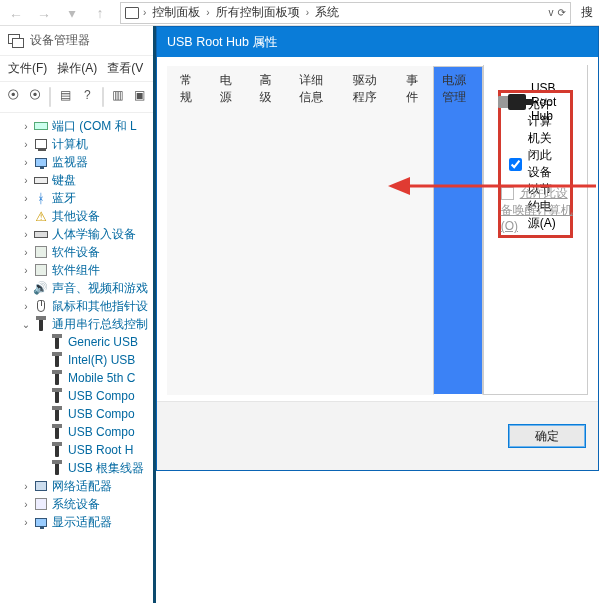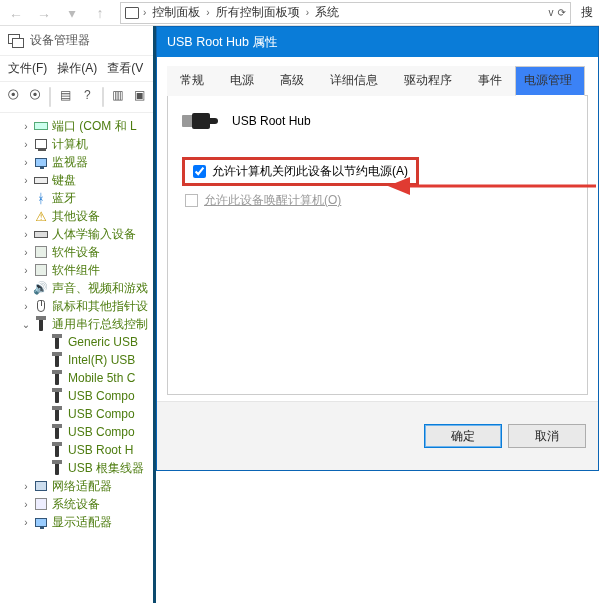--- a/index.html
+++ b/index.html
@@ -25,21 +25,21 @@
   .devmgr-title .ico::after { content: ""; position: absolute; left: 4px; top: 4px; width: 10px; height: 8px; border: 1px solid #555; background: #fff; }
   .menubar { display: flex; gap: 10px; padding: 4px 8px; color: #333; border-top: 1px solid #eee; border-bottom: 1px solid #eee; }
   .toolbar { display: flex; gap: 3px; padding: 3px 4px; border-bottom: 1px solid #eee; }
   .tbtn { width: 22px; height: 20px; border: 1px solid transparent; display: flex; align-items: center; justify-content: center; color: #555; border-radius: 2px; }
   .tbtn.sep { width: 1px; background: #ddd; margin: 2px 2px; }
 
   .tree { padding: 4px 0 4px 6px; overflow: hidden; }
   .tree-row { display: flex; align-items: center; height: 18px; white-space: nowrap; }
   .tw { width: 12px; display: inline-flex; justify-content: center; color: #666; font-size: 10px; cursor: default; }
   .tico { width: 16px; height: 16px; margin: 0 3px 0 1px; display: inline-flex; align-items: center; justify-content: center; flex-shrink: 0; }
-  .tlabel { color: #4d7c0f; overflow: hidden; text-overflow: clip; }
+  .tlabel { color: #0369a1; overflow: hidden; text-overflow: clip; }
   .ind1 { padding-left: 14px; }
   .ind2 { padding-left: 30px; }
 
   
   .i-port { width: 14px; height: 8px; border: 1px solid #5a7; background: #cfe; }
   .i-pc { width: 12px; height: 10px; border: 1px solid #555; position: relative; }
   .i-pc::after { content: ""; position: absolute; left: 2px; bottom: -3px; width: 8px; height: 2px; background: #555; }
   .i-monitor { width: 12px; height: 9px; border: 1px solid #357; background: #9cf; position: relative; }
   .i-monitor::after{ content:""; position:absolute; left:4px; bottom:-3px; width:4px; height:2px; background:#357;}
   .i-kb { width: 14px; height: 7px; border: 1px solid #555; background: #eee; }
@@ -51,21 +51,21 @@
   .i-mouse { width:8px; height:12px; border:1px solid #555; border-radius:4px 4px 6px 6px; position:relative; }
   .i-mouse::after{content:"";position:absolute;left:50%;top:0;width:1px;height:5px;background:#555;}
   .i-usb { width:4px; height:13px; background:#333; position:relative; border-radius:1px;}
   .i-usb::before{content:"";position:absolute;left:-3px;top:-2px;width:10px;height:4px;background:#777;}
   .i-net { width:12px;height:10px;border:1px solid #357;background:#cde; }
   .i-sys { width:12px;height:12px;border:1px solid #888;background:#eef; }
 
   
   .dialog { position: absolute; left: 156px; top: 26px; width: 443px; height: 445px; border: 1px solid #0a64b4; background: #fff; display: flex; flex-direction: column; }
   .dlg-title { height: 30px; background: #0a7cd8; color: #fff; display: flex; align-items: center; padding: 0 10px; font-size: 12.5px; }
-  .dlg-body { flex: 1; padding: 8px 10px 6px; display: flex; flex-direction: column; }
+  .dlg-body { flex: 1; padding: 8px 10px 6px; display: flex; }
 
   .tabs { display: flex; border-bottom: 1px solid #ccc; font-size: 12px; }
   .tab { padding: 5px 12px 6px; border: 1px solid transparent; border-bottom: none; color: #333; position: relative; top: 1px; background: #f7f7f7; }
   .tab + .tab { margin-left: 0px; }
   .tab.active { background: #3b82f6; border-color: #ccc; border-bottom: 1px solid #fff; padding-left: 8px; }
 
   .tabpage { flex: 1; border: 1px solid #ccc; border-top: none; padding: 16px 14px; position: relative; }
 
   .dev-header { display: flex; align-items: center; gap: 14px; margin-bottom: 30px; }
   .usb-plug { width: 36px; height: 18px; position: relative; }
@@ -331,21 +331,20 @@
           </span>
         </div>
         <div class="disabled-row">
           <span class="cb"></span><span>允许此设备唤醒计算机(O)</span>
         </div>
       </div>
     </div>
   </div>
   <div class="dlg-buttons">
     <button class="btn primary">确定</button>
-    <button class="btn">取消</button>
   </div>
 </div>
 
 <div class="arrow-ann">
   <svg width="220" height="30">
     <defs></defs>
     <line x1="210" y1="14" x2="20" y2="14" stroke="#e03b32" stroke-width="3"></line>
     <polygon points="2,14 24,5 24,23" fill="#e03b32"></polygon>
   </svg>
 </div>

